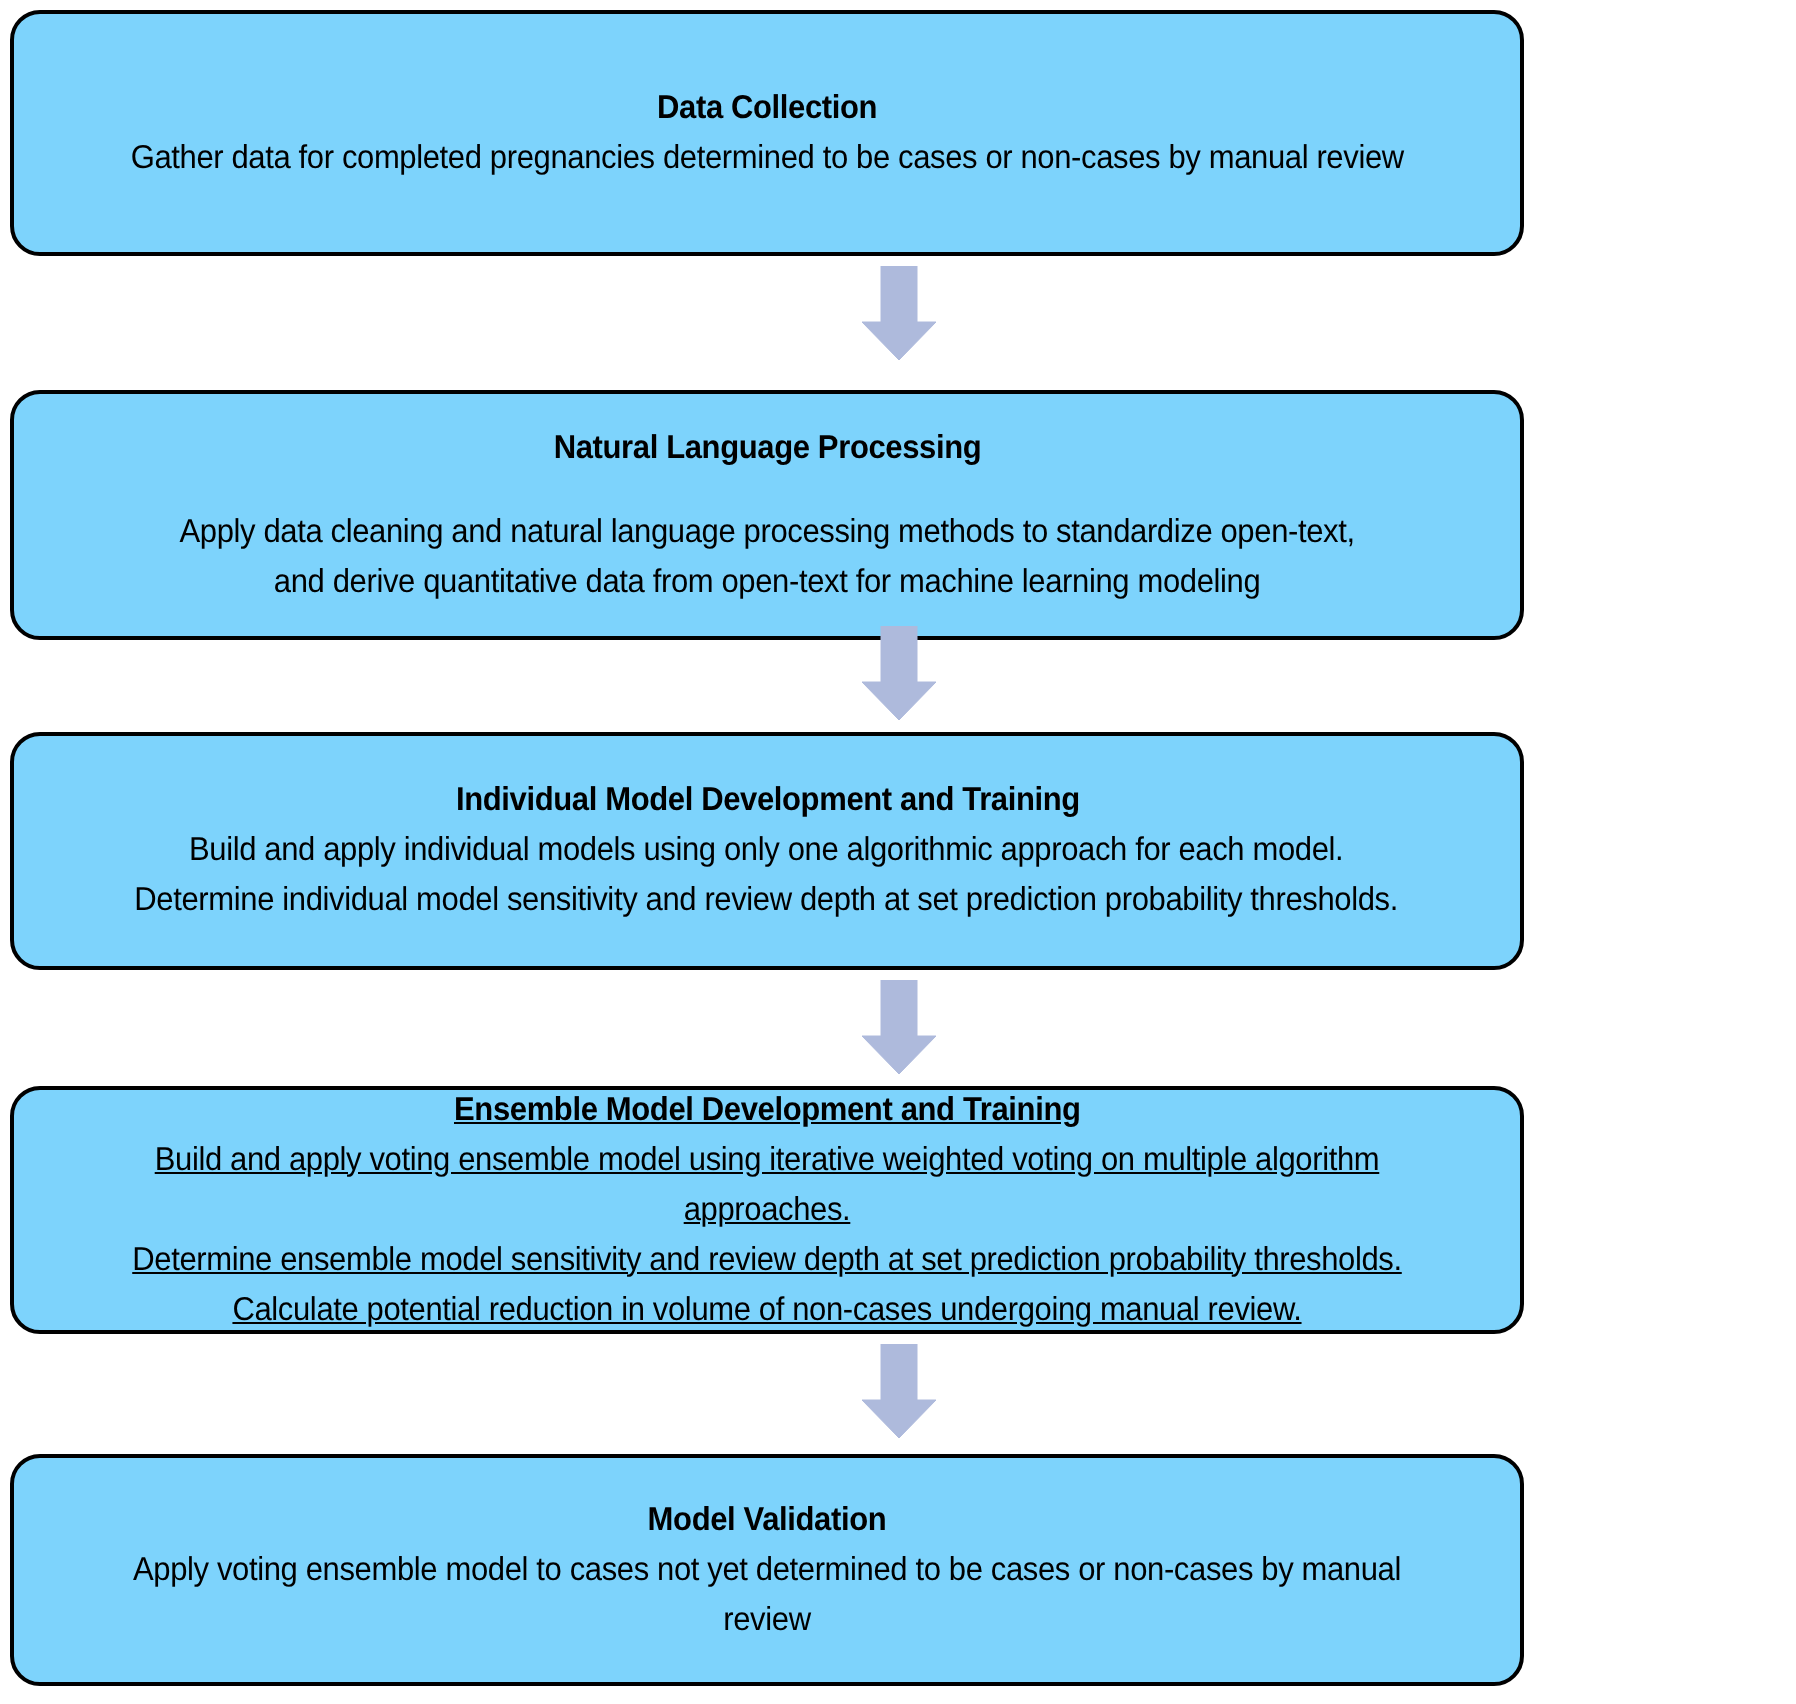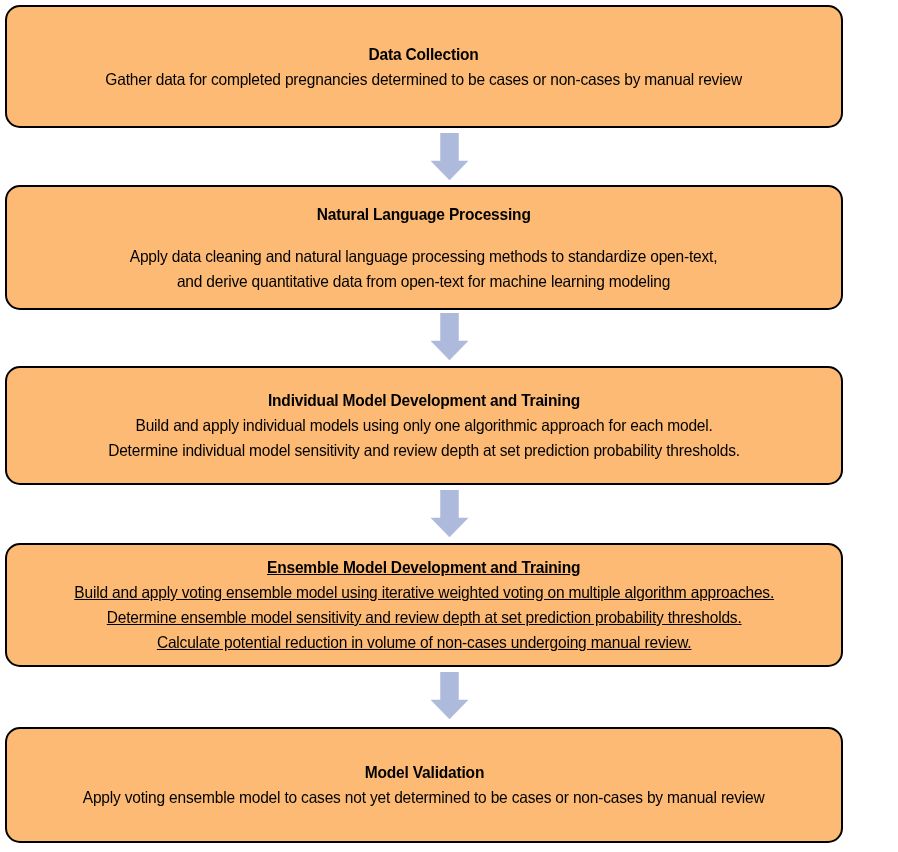--- a/index.html
+++ b/index.html
@@ -17,25 +17,25 @@
   #flowchart {
     position: relative;
     width: 898px;
     height: 852px;
     overflow: hidden;
   }
 
   .node {
     position: absolute;
     left: 5px;
-    width: 838px;
+    width: 757px;
     box-sizing: border-box;
     border: 2.5px solid #000000;
     border-radius: 15px;
-    background: #fdba74;
+    background: #7dd3fc;
     display: flex;
     flex-direction: column;
     align-items: center;
     justify-content: center;
     text-align: center;
     padding: 0 14px;
   }
 
   .node-title {
     font-weight: bold;
@@ -61,21 +61,21 @@
     white-space: nowrap;
   }
 
   .node-body-wrap {
     display: block;
     white-space: normal;
   }
 
   
   #node-0 { top: 5px;   height: 123px; }
-  #node-1 { top: 185px; height: 125px; gap: 17px; }
+  #node-1 { top: 195px; height: 125px; gap: 17px; }
   #node-2 { top: 366px; height: 119px; }
   #node-3 { top: 543px; height: 124px; text-decoration: underline; }
   #node-4 { top: 727px; height: 116px; }
 
   
   .arrow {
     position: absolute;
     left: 431px;
     width: 37px;
     height: 47px;

